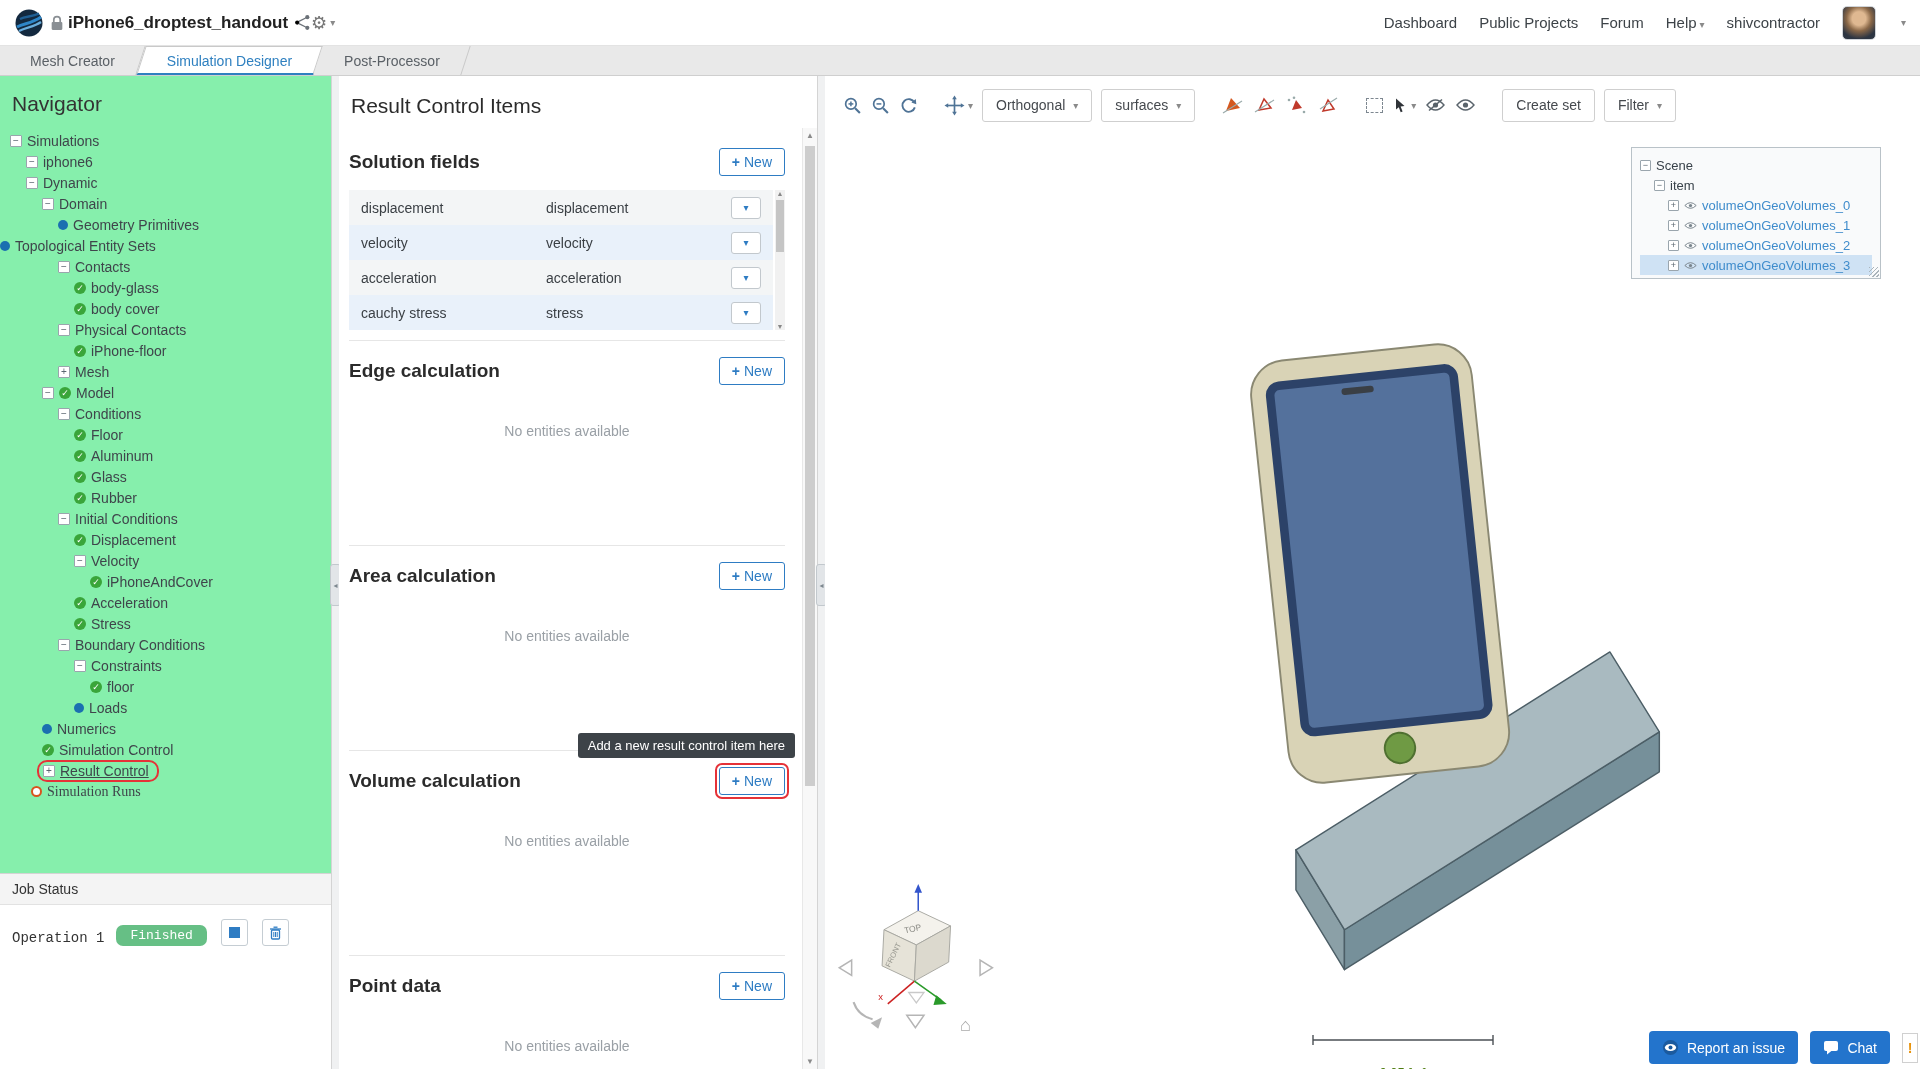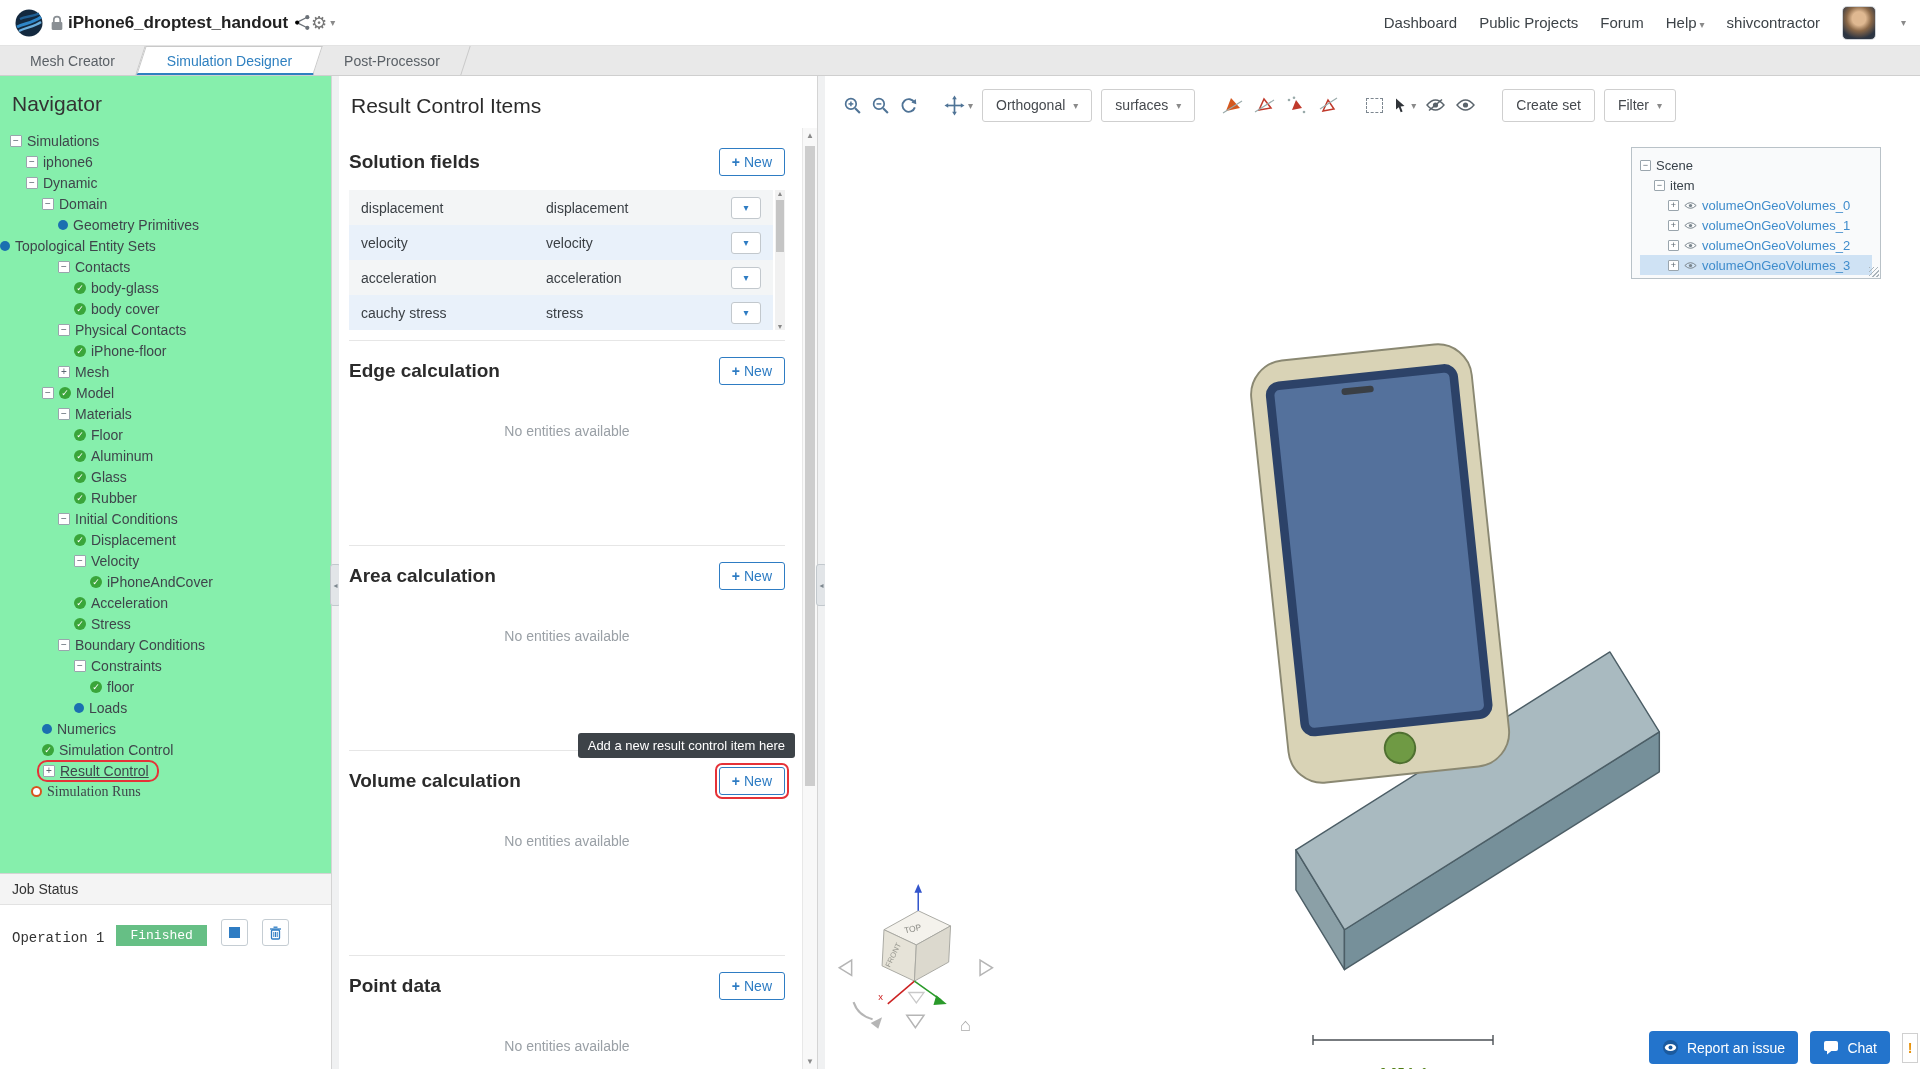--- a/index.html
+++ b/index.html
@@ -54,21 +54,21 @@
     color:#fff; font-size:9px; line-height:12px; display:inline-flex; align-items:center; justify-content:center; }
   .tcircle { width:11px; height:11px; flex:none; border-radius:50%; border:2px solid #d9541e; background:#fff; }
   .redbox { display:inline-flex; align-items:center; gap:5px; border:2px solid #e53238;
     border-radius:10px; padding:1px 8px 1px 4px; margin-left:-5px; }
   .tlabel.underl { text-decoration:underline; }
 
   .job { margin-top:auto; height:196px; flex:none; border-top:1px solid #d4d4d4; background:#fff; }
   .job-title { background:#f4f4f4; border-bottom:1px solid #e2e2e2; padding:7px 12px; font-size:14px; color:#333; }
   .job-row { display:flex; align-items:flex-end; gap:12px; padding:14px 12px;font-family:Liberation Mono, monospace; }
   .job-op { font-size:14px; color:#333; }
-  .badge { background:#66bf85; color:#fff; font-size:13px; padding:3px 14px; border-radius:0; }
+  .badge { background:#66bf85; color:#fff; font-size:13px; padding:3px 14px; border-radius:7px; }
   .job-btn { width:27px; height:27px; border:1px solid #c5cdd3; background:#fff; border-radius:3px;
     display:inline-flex; align-items:center; justify-content:center; cursor:pointer; margin-left:2px; }
   .stop-sq { width:11px; height:11px; background:#2e7cc3; display:block; }
 
   
   .panel { width:479px; flex:none; background:#fff; border-right:1px solid #d4d4d4;
     position:relative; overflow:hidden; }
   .panel-title { font-size:21px; color:#2b2b2b; padding:18px 12px 14px; }
   .sections { padding:0 32px 0 10px; }
   .section { min-height:205px; }
@@ -258,21 +258,21 @@
             <span class="tbox">+</span>
             <span class="tlabel">Mesh</span>
           </div>
           <div class="tree-item" style="padding-left: 42px;">
             <span class="tbox">−</span>
             <span class="tcheck">✓</span>
             <span class="tlabel">Model</span>
           </div>
           <div class="tree-item" style="padding-left: 58px;">
             <span class="tbox">−</span>
-            <span class="tlabel">Materials</span>
+            <span class="tlabel">Conditions</span>
           </div>
           <div class="tree-item" style="padding-left: 74px;">
             <span class="tcheck">✓</span>
             <span class="tlabel">Floor</span>
           </div>
           <div class="tree-item" style="padding-left: 74px;">
             <span class="tcheck">✓</span>
             <span class="tlabel">Aluminum</span>
           </div>
           <div class="tree-item" style="padding-left: 74px;">

